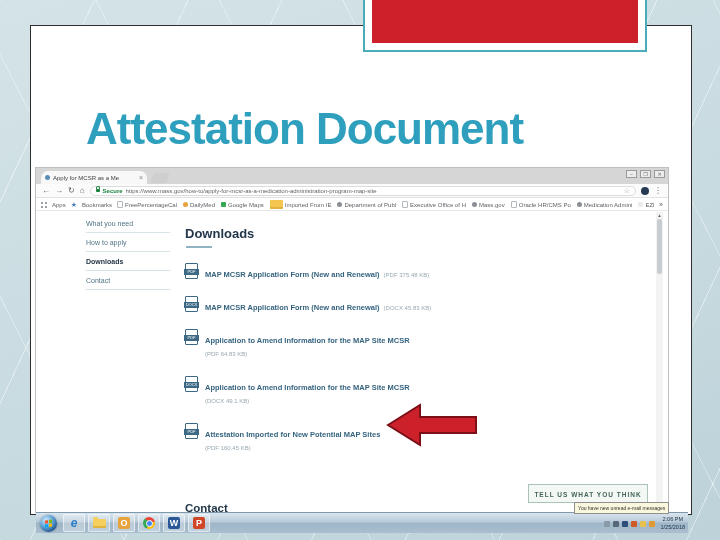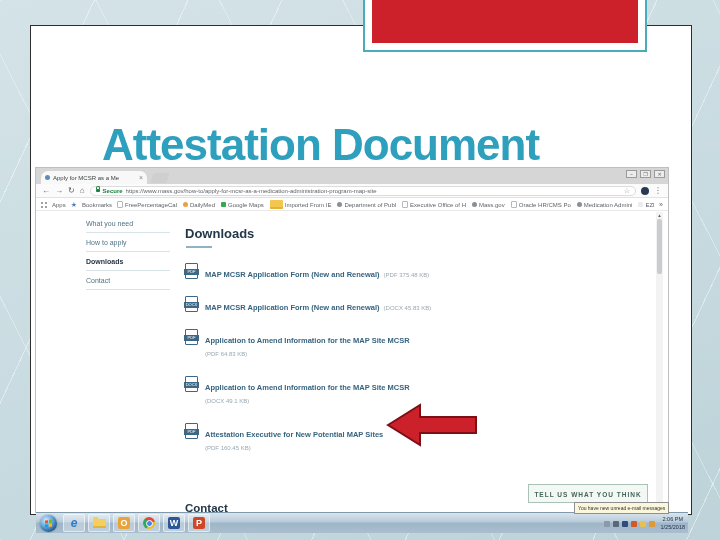--- a/index.html
+++ b/index.html
@@ -10,21 +10,21 @@
     background:
       repeating-linear-gradient(115deg, rgba(255,255,255,.45) 0 1px, transparent 1px 85px),
       repeating-linear-gradient(63deg, rgba(255,255,255,.35) 0 1px, transparent 1px 110px),
       linear-gradient(160deg,#d4e3e7 0%,#c8dbe0 55%,#bdd3d9 100%);}
   .card{position:absolute;left:30px;top:25px;width:662px;height:490px;
         background:#fff;border:1px solid #2e2e2e;box-sizing:border-box;z-index:1;}
   .red-banner{position:absolute;left:363px;top:-12px;width:284px;height:64px;
         border:2px solid var(--accent-teal,#4aacba);background:#fff;padding:7px;
         box-sizing:border-box;z-index:3;}
   .red-fill{width:100%;height:100%;background:var(--accent-red,#cc202b);}
-  .title{position:absolute;left:86px;top:104px;margin:16px;z-index:3;
+  .title{position:absolute;left:86px;top:104px;margin:0;z-index:3;
         font-size:44px;font-weight:bold;letter-spacing:-1px;color:var(--title-teal,#2e9fbd);}
 
   
   .shot{position:absolute;left:36px;top:168px;width:632px;height:344px;background:#fff;z-index:5;
         box-shadow:0 0 0 1px #bfbfbf;}
   .tabstrip{position:absolute;left:0;top:0;right:0;height:16px;background:#d6d6d6;}
   .tab{position:absolute;left:5px;top:3px;width:106px;height:13px;background:#f8f8f8;
        border-radius:7px 7px 0 0;display:flex;align-items:center;gap:3px;padding:0 4px;
        box-sizing:border-box;}
   .favicon{width:5px;height:5px;border-radius:50%;background:#5b8db8;flex:none;}
@@ -252,21 +252,21 @@
             <div class="dl">
               <span class="docicon">
                 <span class="docband">DOCX</span>
               </span>
               <div class="dl-text"><span class="dl-title">Application to Amend Information for the MAP Site MCSR</span><span class="dl-size below">(DOCX 49.1 KB)</span></div>
             </div>
             <div class="dl">
               <span class="docicon">
                 <span class="docband">PDF</span>
               </span>
-              <div class="dl-text"><span class="dl-title">Attestation Executive for New Potential MAP Sites</span><span class="dl-size below">(PDF 160.45 KB)</span></div>
+              <div class="dl-text"><span class="dl-title">Attestation Imported for New Potential MAP Sites</span><span class="dl-size below">(PDF 160.45 KB)</span></div>
             </div>
           </div>
       </div>
       <div class="contact">Contact</div>
       <div class="feedback">TELL US WHAT YOU THINK</div>
       <div class="scrollbar">
         <span class="sb-up">▴</span>
         <span class="sb-thumb"></span>
       </div>
     </div>

